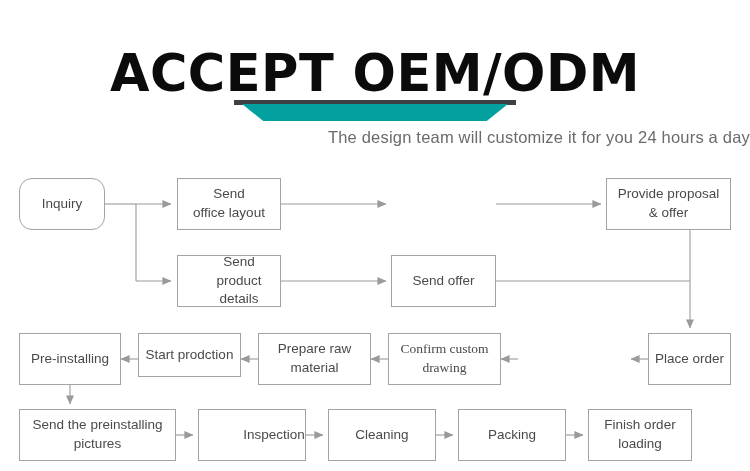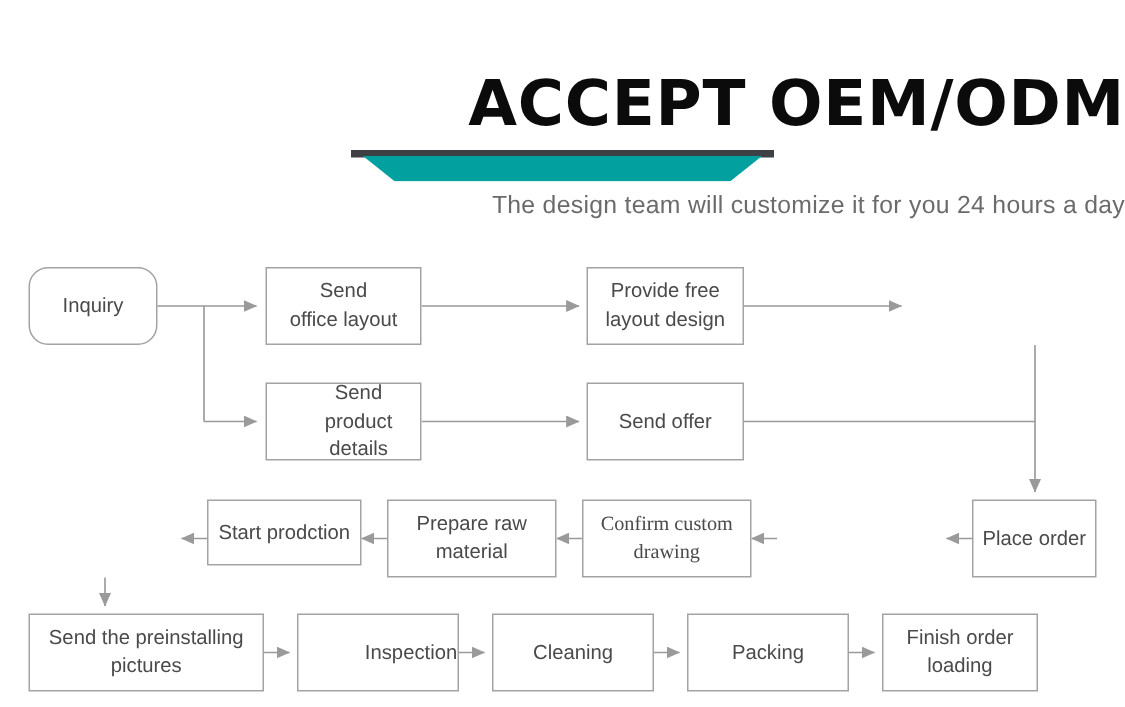--- a/index.html
+++ b/index.html
@@ -8,24 +8,24 @@
     background:#ffffff;
     font-family:"Liberation Sans", sans-serif;
     overflow:hidden;
     position:relative;
   }
   #stage{position:relative;width:750px;height:471px;}
 
   
   .hdr-title{
     position:absolute;left:0;right:0;top:48px;
-    text-align:right;
+    text-align:center;
     font-family:"DejaVu Sans", sans-serif;
     font-weight:bold;
-    font-size:42px;
+    font-size:51px;
     letter-spacing:0.5px;
     color:#0b0b0b;
     line-height:1;
     white-space:nowrap;
   }
   .divider{
     position:absolute;left:50%;top:100px;
     transform:translateX(-50%);
     width:282px;height:22px;
   }
@@ -121,29 +121,30 @@
     <path class="ln" d="M306,435 L323,435" marker-end="url(#ar)"></path>
     <path class="ln" d="M436,435 L453,435" marker-end="url(#ar)"></path>
     <path class="ln" d="M566,435 L583,435" marker-end="url(#ar)"></path>
   </svg>
 
   <div class="node" style="left:19px;top:178px;width:86px;height:52px;border-radius:13px;">Inquiry</div>
 
   <div class="node" style="left:177px;top:178px;width:104px;height:52px;">Send
 office layout</div>
 
-  <div class="node" style="left:391px;top:178px;width:105px;height:52px;">Provide free
-layout design</div>
 
+  <div class="node" style="left:606px;top:178px;width:125px;height:52px;">Provide proposal
+&amp; offer</div>
 
   <div class="node" style="left:177px;top:255px;width:104px;height:52px;padding-left:24px;">Send product
 details</div>
 
   <div class="node" style="left:391px;top:255px;width:105px;height:52px;">Send offer</div>
 
+  <div class="node" style="left:19px;top:333px;width:102px;height:52px;">Pre-installing</div>
 
   <div class="node" style="left:138px;top:333px;width:103px;height:44px;">Start prodction</div>
 
   <div class="node" style="left:258px;top:333px;width:113px;height:52px;">Prepare raw
 material</div>
 
   <div class="node" style="left:388px;top:333px;width:113px;height:52px;font-family:Liberation Serif, serif;">Confirm custom
 drawing</div>
 
 

